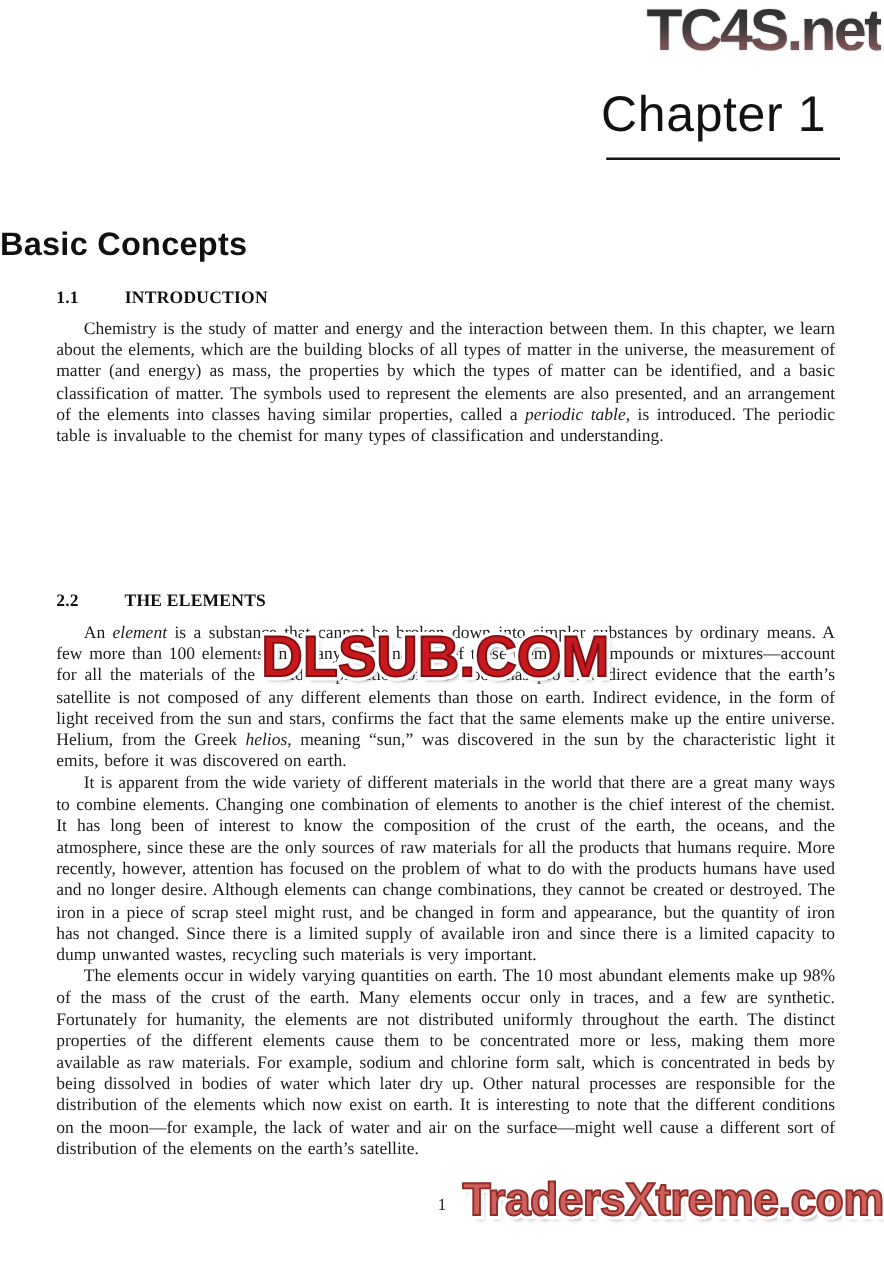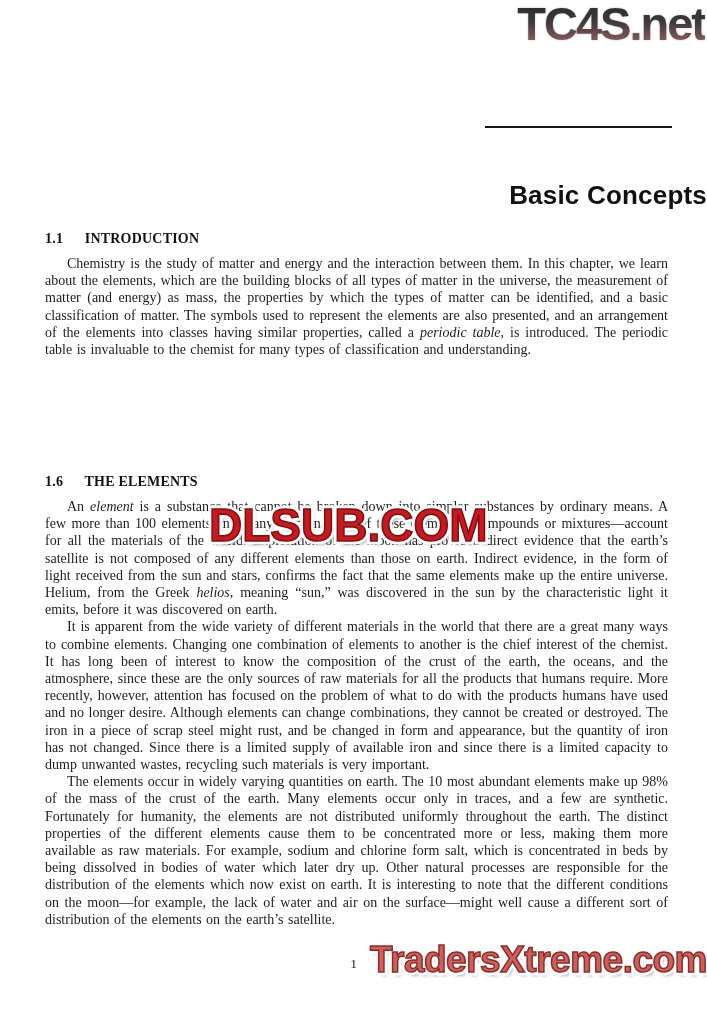--- a/index.html
+++ b/index.html
@@ -31,36 +31,36 @@
     font-size:40px; color:#121212; letter-spacing:0.5px;
   }
   .chapter-rule {
     position:absolute; top:126px; right:35px;
     width:187px; height:2px; background:#141414;
   }
 
   
   .title {
     position:absolute; top:180px; left:0; right:0;
-    margin:0; text-align:right;
+    margin:0; text-align:left;
     font-family:"Liberation Sans", sans-serif;
     font-size:26px; font-weight:bold; color:#111;
     letter-spacing:0.2px;
   }
 
   
   .content { position:absolute; left:45px; width:623px; top:0; }
   .section { position:absolute; left:0; right:0; }
   .section.s1 { top:231px; }
   .section.s2 { top:474px; }
   .sec-head {
     font-weight:bold; font-size:14px; color:#111;
     margin:0 0 8px 0; letter-spacing:0.2px;
   }
-  .sec-num { margin-right:18px; }
+  .sec-num { margin-right:33px; }
   .para {
     margin:0; font-size:14px; line-height:17.2px;
     text-align:justify; text-indent:22px;
     word-spacing:1px; color:#1c1c1c;
   }
 
   
   .wm-stack {
     position:absolute;
     font-family:"Liberation Sans", sans-serif;
@@ -83,37 +83,38 @@
     text-align:center; font-size:13.5px; color:#1b1b1b;
   }
 </style>
 </head>
 <body>
 
 <div class="page">
 
   <div class="wm-top">TC4S.net</div>
 
+  <div class="chapter">Chapter 1</div>
   <div class="chapter-rule"></div>
 
   <h1 class="title">Basic Concepts</h1>
 
   <div class="content">
 
     <div class="section s1">
       <div class="sec-head">
         <span class="sec-num">1.1</span>
         <span class="sec-title">INTRODUCTION</span>
       </div>
       <p class="para"><span>Chemistry is the study of matter and energy and the interaction between them. In this chapter, we learn about the elements, which are the building blocks of all types of matter in the universe, the measurement of matter (and energy) as mass, the properties by which the types of matter can be identified, and a basic classification of matter. The symbols used to represent the elements are also presented, and an arrangement of the elements into classes having similar properties, called a </span><i>periodic table</i><span>, is introduced. The periodic table is invaluable to the chemist for many types of classification and understanding.</span></p>
     </div>
 
     <div class="section s2">
       <div class="sec-head">
-        <span class="sec-num">1.6</span>
+        <span class="sec-num">2.2</span>
         <span class="sec-title">THE ELEMENTS</span>
       </div>
       <p class="para"><span>An </span><i>element</i><span> is a substance that cannot be broken down into simpler substances by ordinary means. A few more than 100 elements and many combinations of these elements—compounds or mixtures—account for all the materials of the world. Exploration of the moon has provided direct evidence that the earth’s satellite is not composed of any different elements than those on earth. Indirect evidence, in the form of light received from the sun and stars, confirms the fact that the same elements make up the entire universe. Helium, from the Greek </span><i>helios</i><span>, meaning “sun,” was discovered in the sun by the characteristic light it emits, before it was discovered on earth.</span></p>
       <p class="para"><span>It is apparent from the wide variety of different materials in the world that there are a great many ways to combine elements. Changing one combination of elements to another is the chief interest of the chemist. It has long been of interest to know the composition of the crust of the earth, the oceans, and the atmosphere, since these are the only sources of raw materials for all the products that humans require. More recently, however, attention has focused on the problem of what to do with the products humans have used and no longer desire. Although elements can change combinations, they cannot be created or destroyed. The iron in a piece of scrap steel might rust, and be changed in form and appearance, but the quantity of iron has not changed. Since there is a limited supply of available iron and since there is a limited capacity to dump unwanted wastes, recycling such materials is very important.</span></p>
       <p class="para"><span>The elements occur in widely varying quantities on earth. The 10 most abundant elements make up 98% of the mass of the crust of the earth. Many elements occur only in traces, and a few are synthetic. Fortunately for humanity, the elements are not distributed uniformly throughout the earth. The distinct properties of the different elements cause them to be concentrated more or less, making them more available as raw materials. For example, sodium and chlorine form salt, which is concentrated in beds by being dissolved in bodies of water which later dry up. Other natural processes are responsible for the distribution of the elements which now exist on earth. It is interesting to note that the different conditions on the moon—for example, the lack of water and air on the surface—might well cause a different sort of distribution of the elements on the earth’s satellite.</span></p>
     </div>
 
   </div>
 
   <div class="wm-stack wm-mid">

